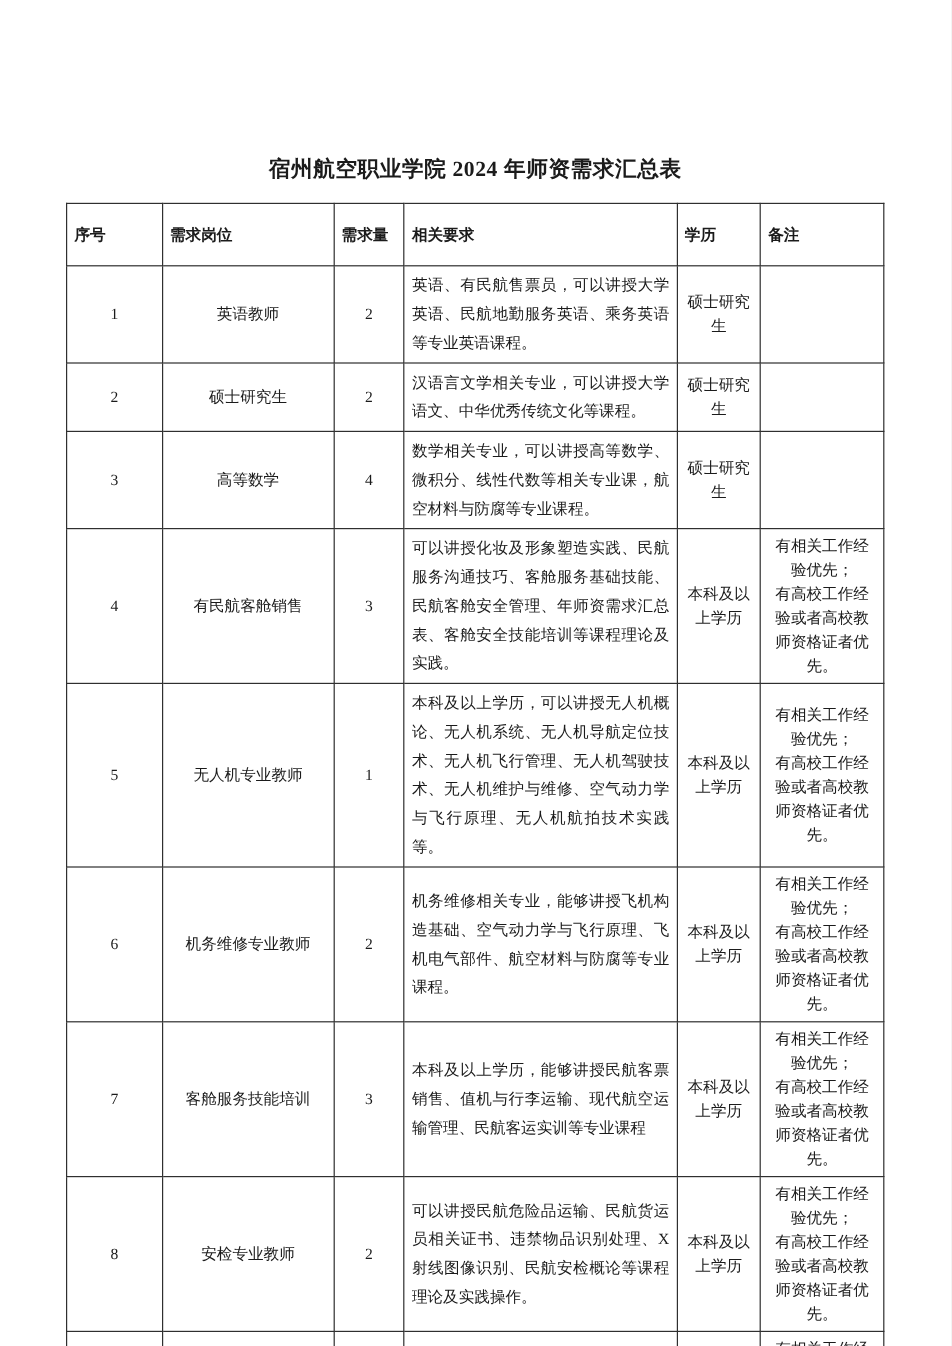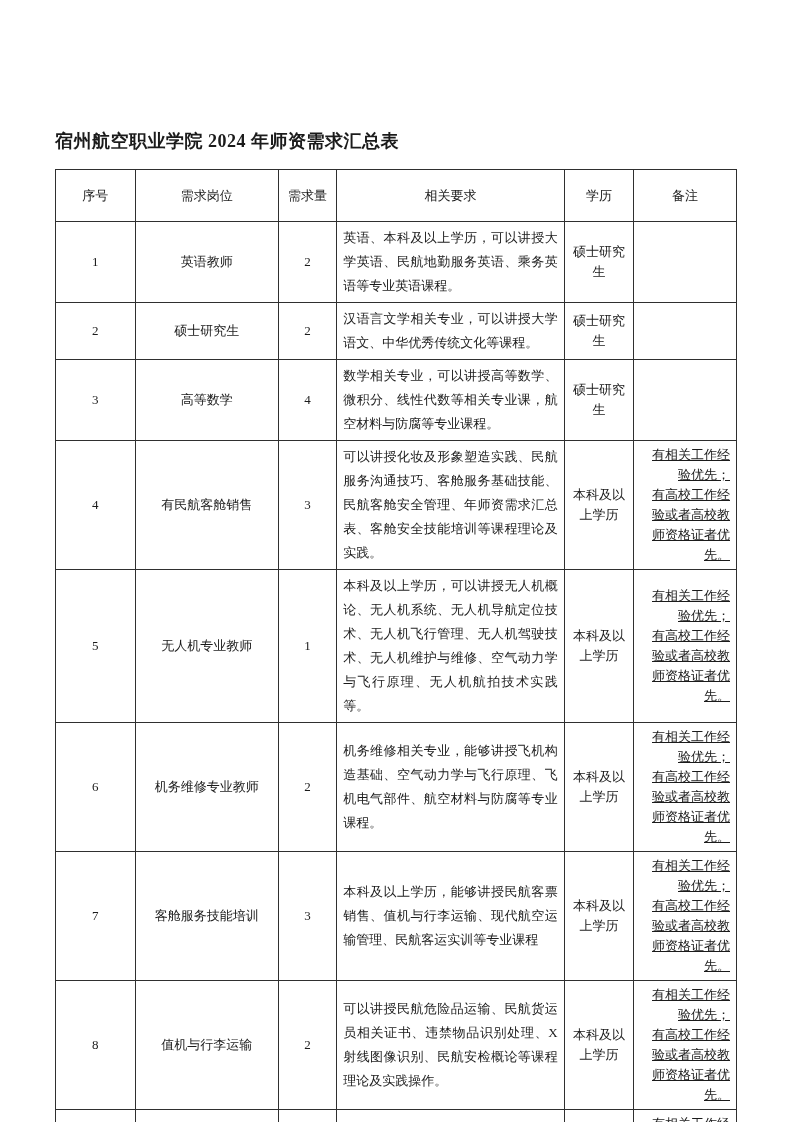--- a/index.html
+++ b/index.html
@@ -9,65 +9,64 @@
     margin:0 auto;
     background:#ffffff;
     box-sizing:border-box;
     padding:128px 56px 0 55px;
     font-family:"Liberation Serif","DejaVu Serif",serif;
     color:#1b1b1b;
     overflow:hidden;
   }
   .doc-title{
     margin:0 0 15px 0;
-    text-align:left;
+    text-align:center;
     font-size:18px;
     font-weight:bold;
     letter-spacing:0.5px;
     line-height:26px;
   }
   table.demand{
     width:100%;
     border-collapse:collapse;
     table-layout:fixed;
     font-size:13px;
   }
   table.demand th, table.demand td{
     border:1.5px solid #2f2f2f;
     vertical-align:middle;
     padding:4px 6px;
     word-break:break-all;
   }
   table.demand th{
-    font-weight:normal;
-    text-align:center;
+    font-weight:bold;
+    text-align:left;
     line-height:19px;
     height:43px;
   }
   col.c-no{width:11.7%;}
   col.c-pos{width:21.0%;}
   col.c-cnt{width:8.6%;}
   col.c-req{width:33.4%;}
   col.c-edu{width:10.2%;}
   col.c-rem{width:15.1%;}
   td.c-no, td.c-pos, td.c-cnt, td.c-edu{
     text-align:center;
     line-height:20px;
   }
   td.c-req{
     text-align:justify;
     line-height:24px;
     padding:4px 9px;
   }
   td.c-rem{
-    text-align:right;
+    text-align:center;
     line-height:20px;
     white-space:pre-line;
     padding:4px 7px;
-    text-decoration:underline;
   }
   tbody tr:nth-child(1){height:76px;}
   tbody tr:nth-child(2){height:45px;}
   tbody tr:nth-child(3){height:69px;}
   tbody tr:nth-child(4){height:98px;}
   tbody tr:nth-child(5){height:114px;}
   tbody tr:nth-child(6){height:100px;}
   tbody tr:nth-child(7){height:103px;}
   tbody tr:nth-child(8){height:103px;}
   tbody tr:nth-child(9){height:112px;}
@@ -95,21 +94,21 @@
           <th>相关要求</th>
           <th>学历</th>
           <th>备注</th>
         </tr>
     </thead>
     <tbody>
         <tr>
           <td class="c-no">1</td>
           <td class="c-pos">英语教师</td>
           <td class="c-cnt">2</td>
-          <td class="c-req">英语、本科及以上学历，可以讲授大学英语、民航地勤服务英语、乘务英语等专业英语课程。</td>
+          <td class="c-req">英语、有民航售票员，可以讲授大学英语、民航地勤服务英语、乘务英语等专业英语课程。</td>
           <td class="c-edu">硕士研究生</td>
           <td class="c-rem"></td>
         </tr>
         <tr>
           <td class="c-no">2</td>
           <td class="c-pos">硕士研究生</td>
           <td class="c-cnt">2</td>
           <td class="c-req">汉语言文学相关专业，可以讲授大学语文、中华优秀传统文化等课程。</td>
           <td class="c-edu">硕士研究生</td>
           <td class="c-rem"></td>
@@ -153,21 +152,21 @@
           <td class="c-no">7</td>
           <td class="c-pos">客舱服务技能培训</td>
           <td class="c-cnt">3</td>
           <td class="c-req">本科及以上学历，能够讲授民航客票销售、值机与行李运输、现代航空运输管理、民航客运实训等专业课程</td>
           <td class="c-edu">本科及以上学历</td>
           <td class="c-rem">有相关工作经验优先；
 有高校工作经验或者高校教师资格证者优先。</td>
         </tr>
         <tr>
           <td class="c-no">8</td>
-          <td class="c-pos">值机与行李运输</td>
+          <td class="c-pos">安检专业教师</td>
           <td class="c-cnt">2</td>
           <td class="c-req">可以讲授民航危险品运输、民航货运员相关证书、违禁物品识别处理、X 射线图像识别、民航安检概论等课程理论及实践操作。</td>
           <td class="c-edu">本科及以上学历</td>
           <td class="c-rem">有相关工作经验优先；
 有高校工作经验或者高校教师资格证者优先。</td>
         </tr>
         <tr>
           <td class="c-no">9</td>
           <td class="c-pos">机场运行服务与管理专业教师</td>
           <td class="c-cnt">2</td>

